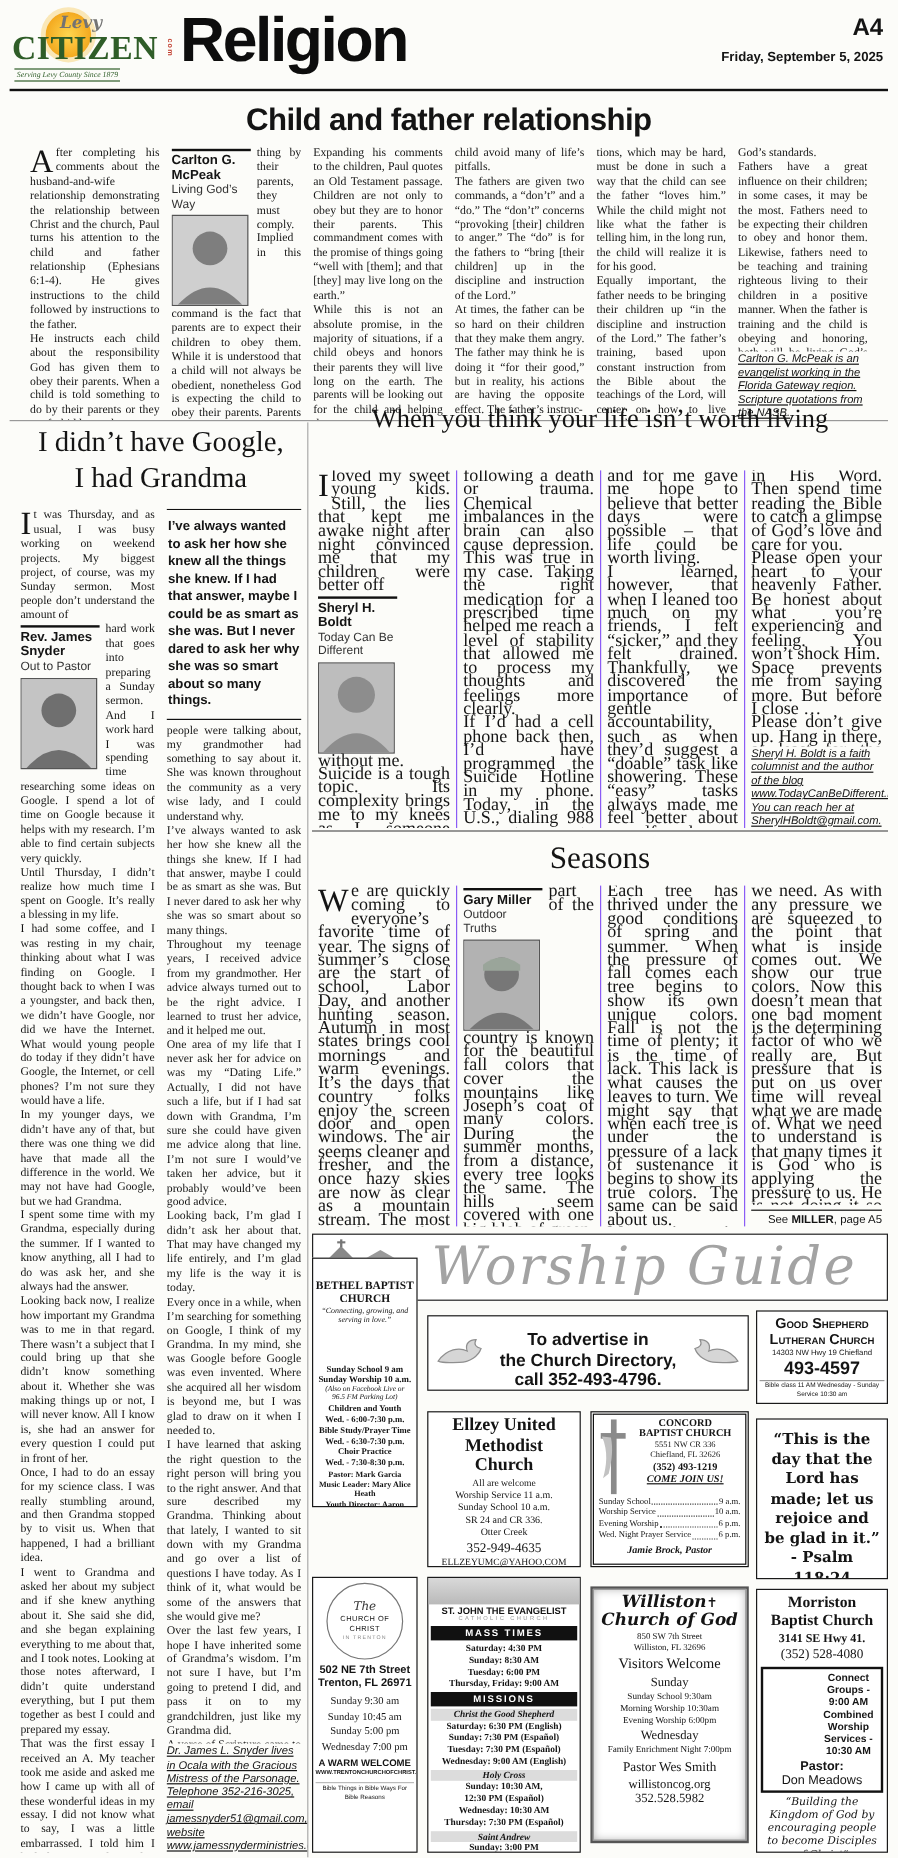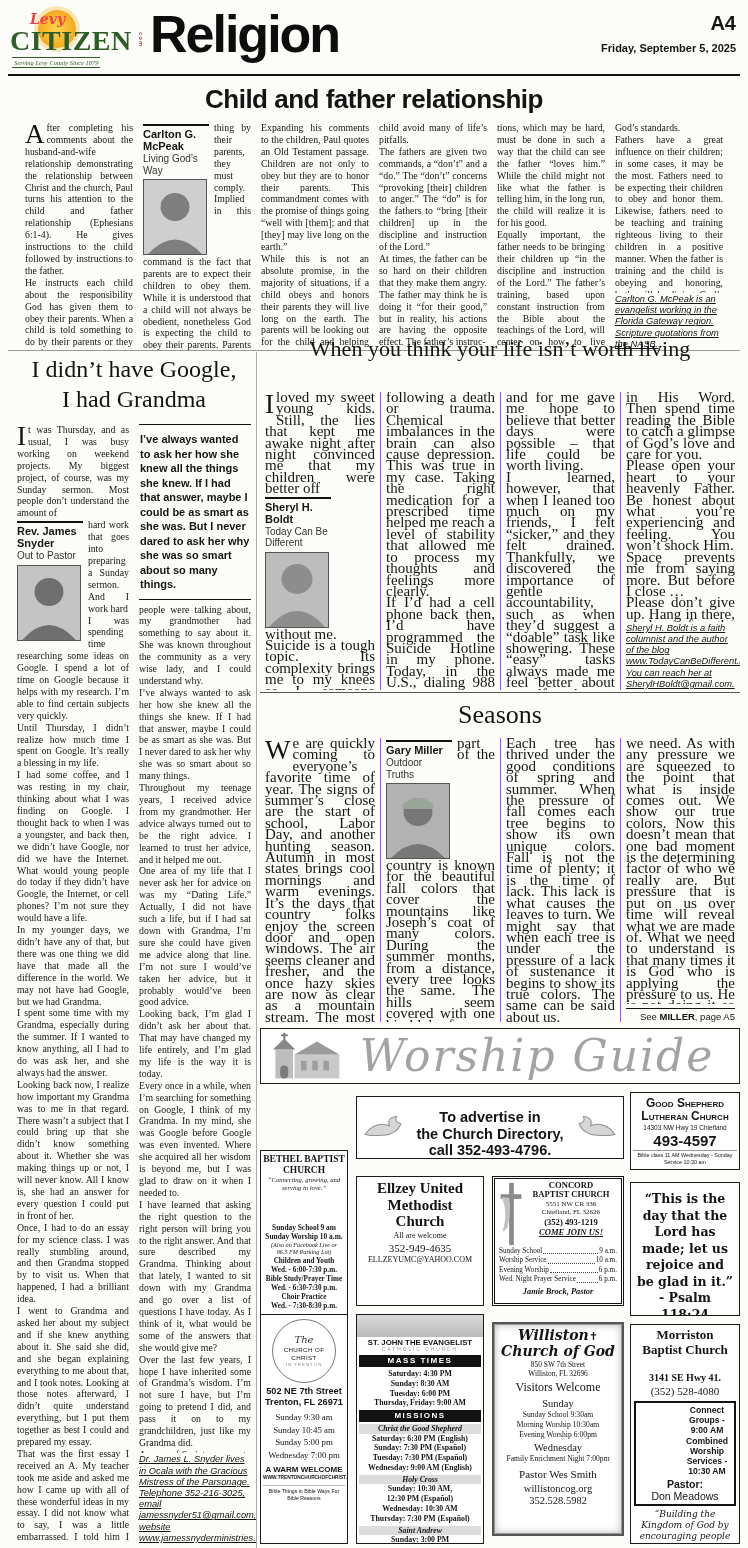--- a/index.html
+++ b/index.html
@@ -6,21 +6,21 @@
   html,body { margin:0; padding:0; }
   body { position:relative; width:748px; height:1548px; background:#fcfcf9;
          font-family:"Liberation Serif", serif; color:#141414; overflow:hidden; }
   .abs { position:absolute; }
 
   
   .logo { left:10px; top:10px; width:134px; height:62px; }
   .sun  { position:absolute; left:28px; top:0; width:38px; height:38px; border-radius:50%;
           background:radial-gradient(circle,#ffd64f 0%,#f3a81e 72%);
           box-shadow:0 0 0 4px rgba(246,181,30,.30); }
-  .levy { position:absolute; left:20px; top:1px; z-index:3; font:italic bold 14px "DejaVu Serif",serif; color:#ef4444; }
+  .levy { position:absolute; left:40px; top:1px; z-index:3; font:italic bold 14px "DejaVu Serif",serif; color:#737373; }
   .citizen { position:absolute; left:0; top:15px; z-index:2; font-family:"Liberation Serif",serif;
              font-weight:bold; font-size:28px; letter-spacing:.5px; color:#2f5d28; }
   .logocom { position:absolute; right:0px; top:22px; font:bold 6px "Liberation Sans",sans-serif;
              color:#c03a2b; writing-mode:vertical-rl; letter-spacing:1px; }
   .logotag { position:absolute; left:2px; top:47px; font:italic 6.5px "Liberation Serif",serif; color:#2f5d28;
              border-top:1px solid #2f5d28; border-bottom:1px solid #2f5d28; padding:1px 2px; }
   .section-title { left:150px; top:4px; font-family:"Liberation Sans",sans-serif; font-weight:bold;
                    font-size:52px; letter-spacing:-2px; color:#0d0d0d; }
   .pageno { right:12px; top:12px; font:bold 20px "Liberation Sans",sans-serif; }
   .pagedate { right:12px; top:42px; font:bold 11px "Liberation Sans",sans-serif; }
@@ -59,21 +59,21 @@
   
   .banner { left:260px; top:1028px; width:480px; height:56px; border:1px solid #222; background:#fff; }
   .banner svg { position:absolute; left:5px; top:3px; width:86px; height:48px; }
   .banner-title { position:absolute; left:80px; right:6px; top:0; text-align:center;
                   font:italic 44px/54px "DejaVu Serif",serif; color:#a3a3a3; letter-spacing:2px; }
 
   
   .ad { position:absolute; background:#fff; border:1px solid #1a1a1a; overflow:hidden; text-align:center; }
   .pre { white-space:pre-line; }
 
-  .bethel { left:260px; top:1150px; width:88px; height:208px; padding:3px 2px; }
+  .bethel { left:260px; top:1048px; width:88px; height:208px; padding:18px 2px; }
   .bt-name { font:bold 9.5px/10.5px "Liberation Serif",serif; }
   .bt-motto { font:italic 6.6px/7.6px "Liberation Serif",serif; margin:1px 0; }
   .bt-s1 { font:bold 7.4px/9px "Liberation Serif",serif;margin-top:32px; }
   .bt-note { font:italic 6.2px/7.2px "Liberation Serif",serif; }
   .bt-s2 { font:bold 7.2px/9px "Liberation Serif",serif; margin-top:1px; }
   .bt-staff { font:bold 6.8px/8.4px "Liberation Serif",serif; margin-top:2px; }
   .bt-bottom { display:flex; align-items:center; text-align:left; margin-top:1px; }
   .bt-logo { font:italic bold 32px/30px "DejaVu Serif",serif; margin-right:2px; }
   .bt-phone { font:bold 9px/10px "Liberation Sans",sans-serif; }
   .bt-addr { font:bold 7.6px/8.8px "Liberation Sans",sans-serif; }
@@ -138,21 +138,21 @@
   .wl-addr { font:7.4px/9px "Liberation Serif",serif; margin-top:2px; }
   .wl-visitors { font:12px/15px "Liberation Serif",serif; margin-top:2px; }
   .wl-h { font:10.5px/13px "Liberation Serif",serif; margin-top:2px; }
   .wl-s { font:7.6px/9.8px "Liberation Serif",serif; }
   .wl-pastor { font:11px/14px "Liberation Serif",serif; margin-top:3px; }
   .wl-web { font:10.5px/12px "Liberation Serif",serif; margin-top:2px; }
   .wl-phone { font:10.5px/12px "Liberation Serif",serif; }
 
   .morri { left:630px; top:1324px; width:110px; height:220px; padding:3px 3px; }
   .mo-name { font:bold 13px/14.5px "Liberation Serif",serif; }
-  .mo-addr { font:bold 10px/13px "Liberation Serif",serif; margin-top:14px; }
+  .mo-addr { font:bold 10px/13px "Liberation Serif",serif; margin-top:2px; }
   .mo-phone { font:11px/14px "Liberation Serif",serif; }
   .mo-box { border:2px solid #111; margin:3px 0; padding:2px 1px; }
   .mo-line { font:bold 8.6px/10.2px "Liberation Sans",sans-serif; white-space:pre-line;padding-left:44px; }
   .mo-plabel { font:bold 10.5px/12px "Liberation Sans",sans-serif; margin-top:2px; }
   .mo-pastor { font:10.5px/12px "Liberation Sans",sans-serif; }
   .mo-motto { font:italic 9px/11px "DejaVu Serif",serif; margin-top:2px; }
 </style>
 </head>
 <body>
 
@@ -409,20 +409,24 @@
   <div class="gs-addr">14303 NW Hwy 19 Chiefland</div>
   <div class="gs-phone">493-4597</div>
   <div class="gs-info">Bible class 11 AM Wednesday - Sunday Service 10:30 am</div>
 </div>
 
 <div class="ad ellzey">
   <div class="el-name pre">Ellzey United
 Methodist
 Church</div>
   <div class="el-welcome">All are welcome</div>
+  <div class="el-details pre">Worship Service 11 a.m.
+Sunday School 10 a.m.
+SR 24 and CR 336.
+Otter Creek</div>
   <div class="el-phone">352-949-4635</div>
   <div class="el-email">ELLZEYUMC@YAHOO.COM</div>
 </div>
 
 <div class="ad concord">
   <svg class="cc-cross" viewBox="0 0 24 70">
     <rect x="10" y="2" width="5" height="66" fill="#8a8a8a"></rect>
     <rect x="1" y="14" width="22" height="5" fill="#8a8a8a"></rect>
     <path d="M2 17 C8 30 6 44 3 54 L8 50 C11 38 12 28 10 18 Z" fill="#c2c2c2"></path>
   </svg>

